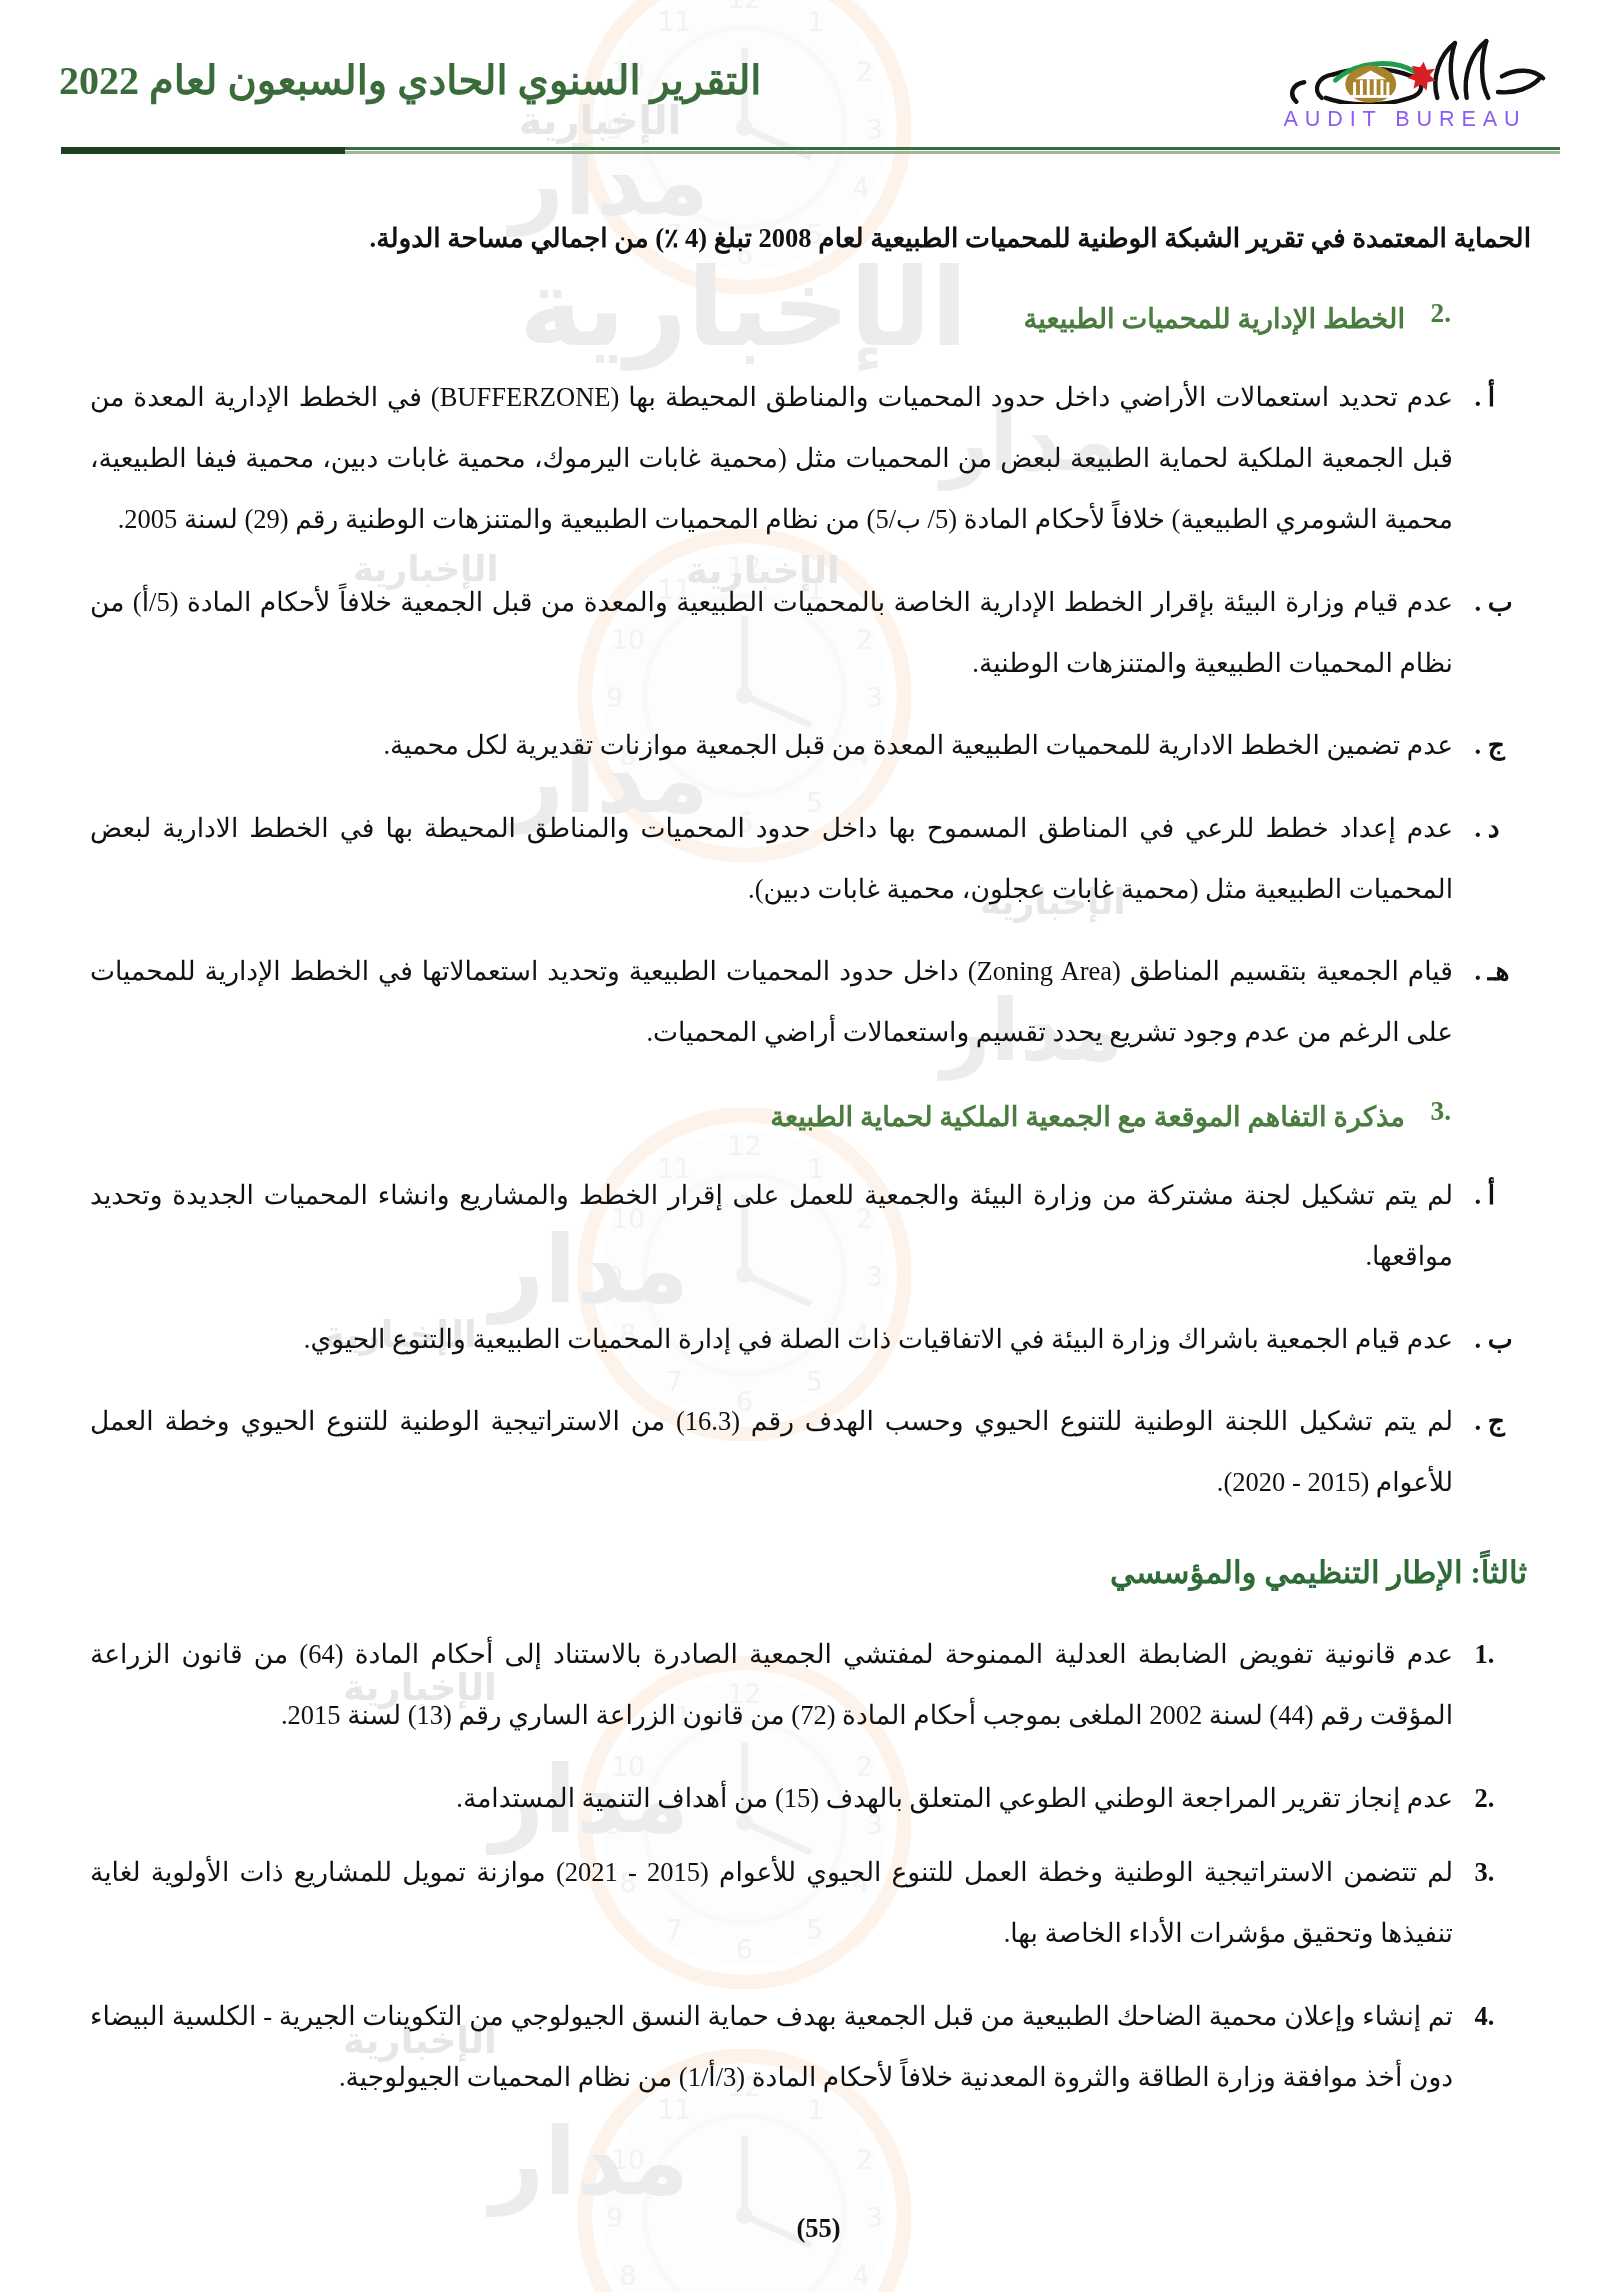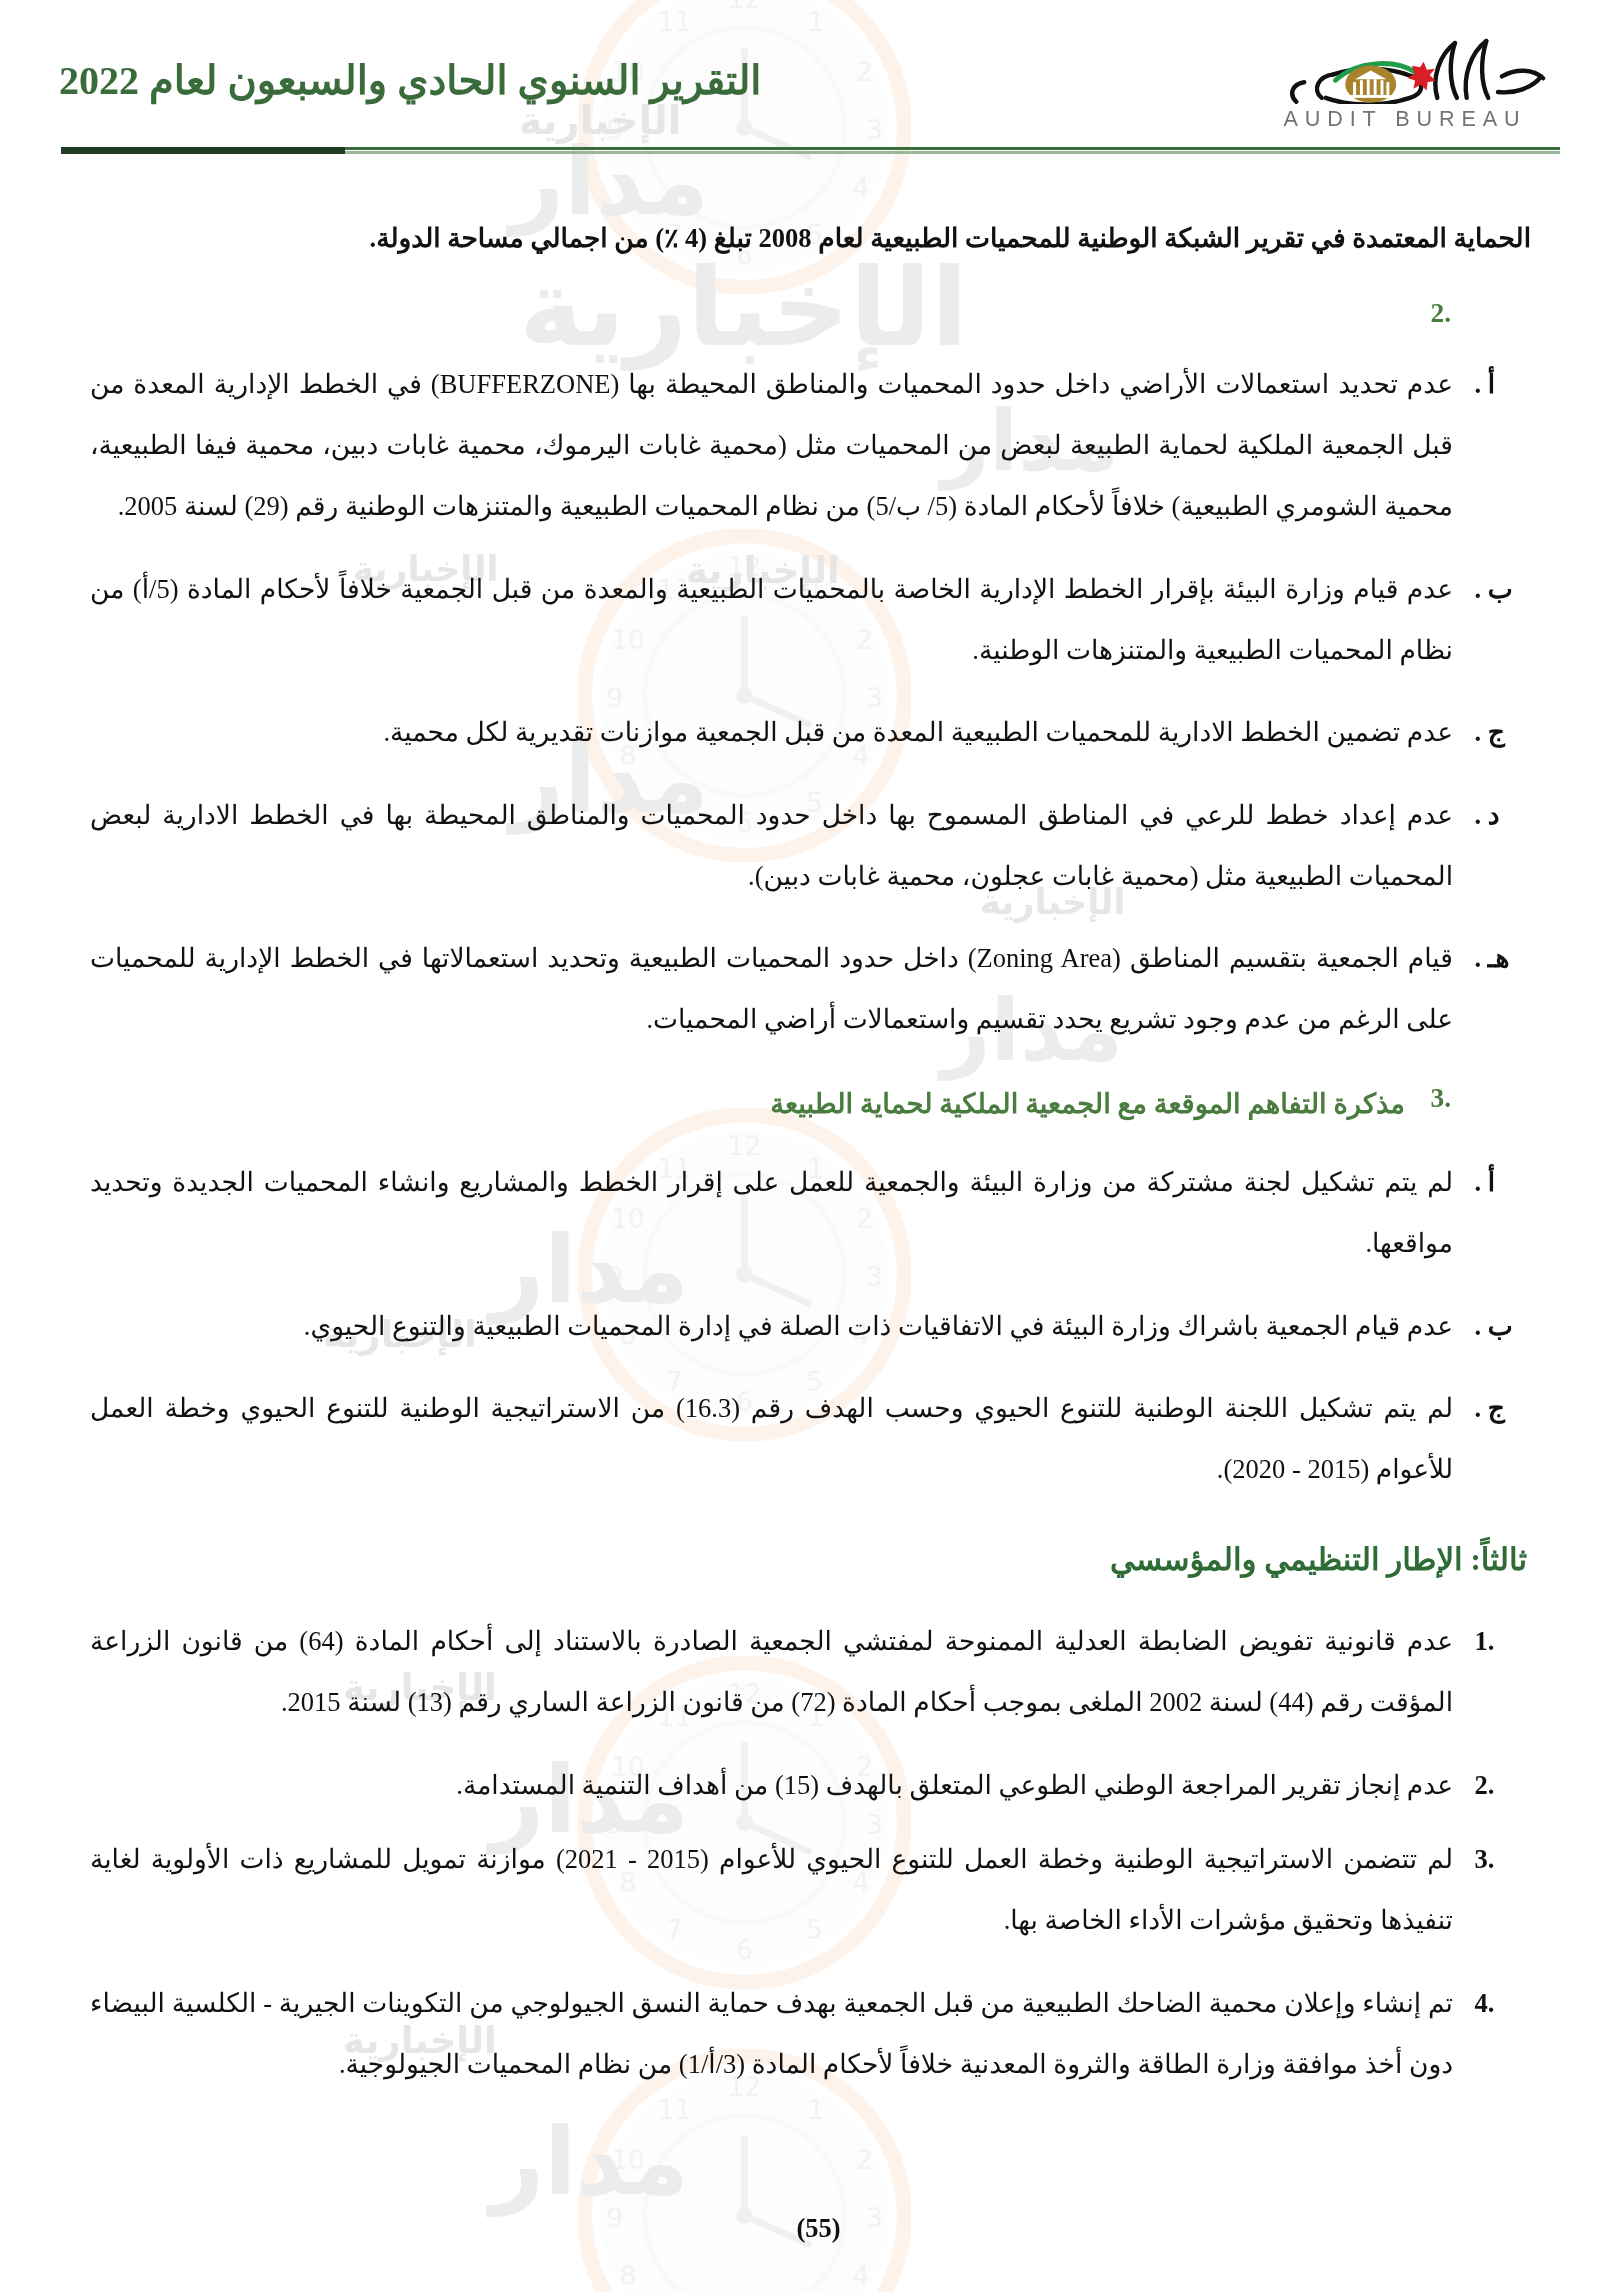--- a/index.html
+++ b/index.html
@@ -65,21 +65,21 @@
   .logo-mark {
     width: 284px;
     height: 71px;
     position: relative;
   }
   .logo-caption {
     margin-top: 2px;
     font-family: "Liberation Sans", sans-serif;
     font-size: 21.6px;
     letter-spacing: 6.9px;
-    color: #737373;
+    color: #8b5cf6;
     direction: ltr;
     font-weight: 400;
   }
   .header-title {
     margin-top: 57px;
     color: #3a6b3a;
     font-family: "Liberation Serif", serif;
     font-size: 40px;
     font-weight: bold;
     white-space: nowrap;
@@ -419,20 +419,21 @@
     <div class="rule-b"></div>
     <div class="rule-cap"></div>
   </div>
 
   <div class="content">
 
     <p class="para lead">الحماية المعتمدة في تقرير الشبكة الوطنية للمحميات الطبيعية لعام 2008 تبلغ (4 ٪) من اجمالي مساحة الدولة.</p>
 
     <div class="sec-head">
       <div class="num">2.</div>
+      <div class="txt">الخطط الإدارية للمحميات الطبيعية</div>
     </div>
 
     <div class="item">
       <div class="marker">أ .</div>
       <div class="body">عدم تحديد استعمالات الأراضي داخل حدود المحميات والمناطق المحيطة بها (BUFFERZONE) في الخطط الإدارية المعدة من قبل الجمعية الملكية لحماية الطبيعة لبعض من المحميات مثل (محمية غابات اليرموك، محمية غابات دبين، محمية فيفا الطبيعية، محمية الشومري الطبيعية) خلافاً لأحكام المادة (5/ ب/5) من نظام المحميات الطبيعية والمتنزهات الوطنية رقم (29) لسنة 2005.</div>
     </div>
 
     <div class="item">
       <div class="marker">ب .</div>
       <div class="body">عدم قيام وزارة البيئة بإقرار الخطط الإدارية الخاصة بالمحميات الطبيعية والمعدة من قبل الجمعية خلافاً لأحكام المادة (5/أ) من نظام المحميات الطبيعية والمتنزهات الوطنية.</div>

